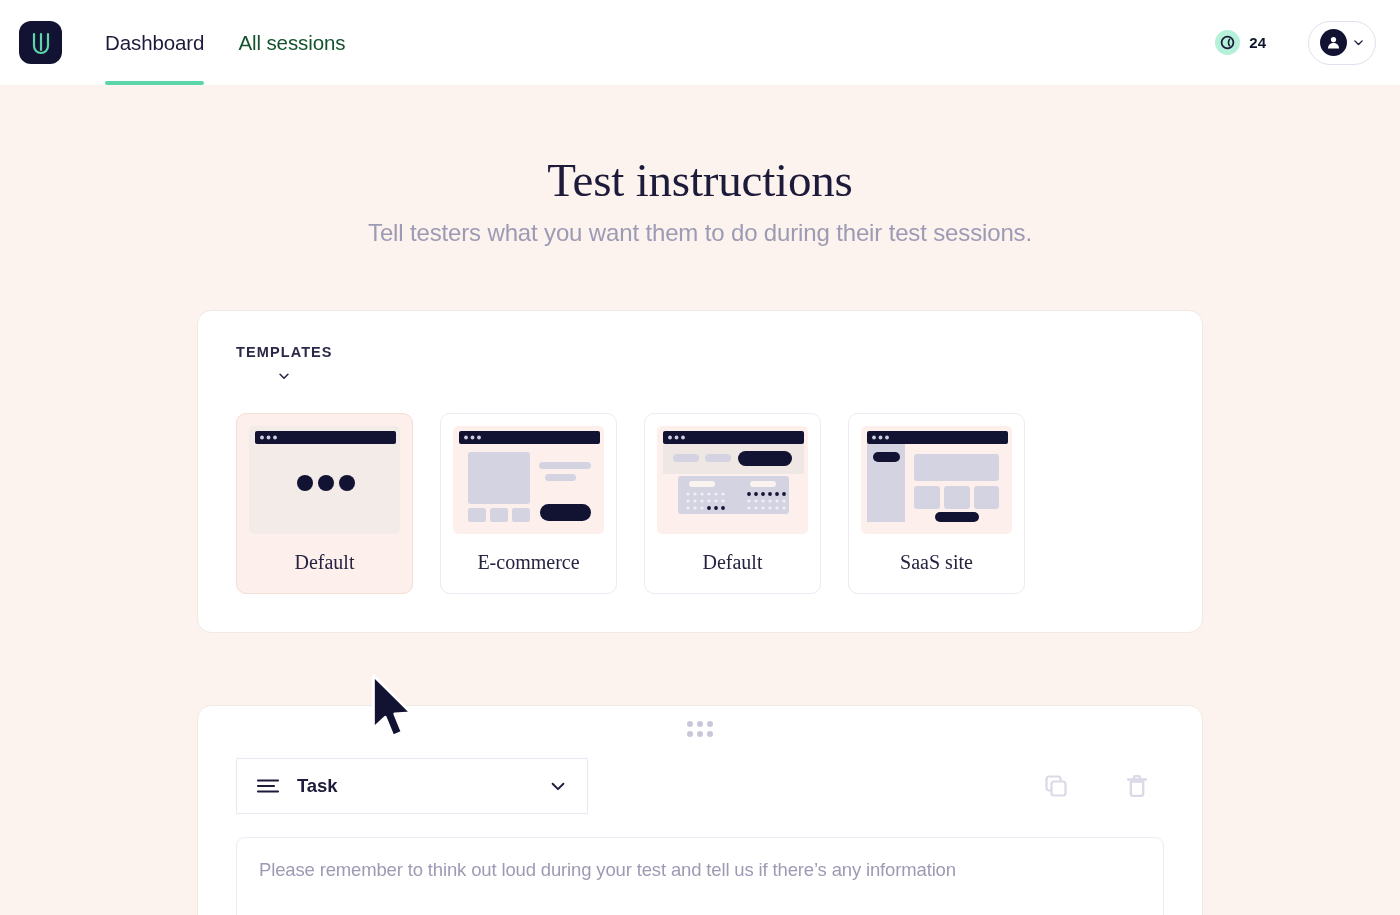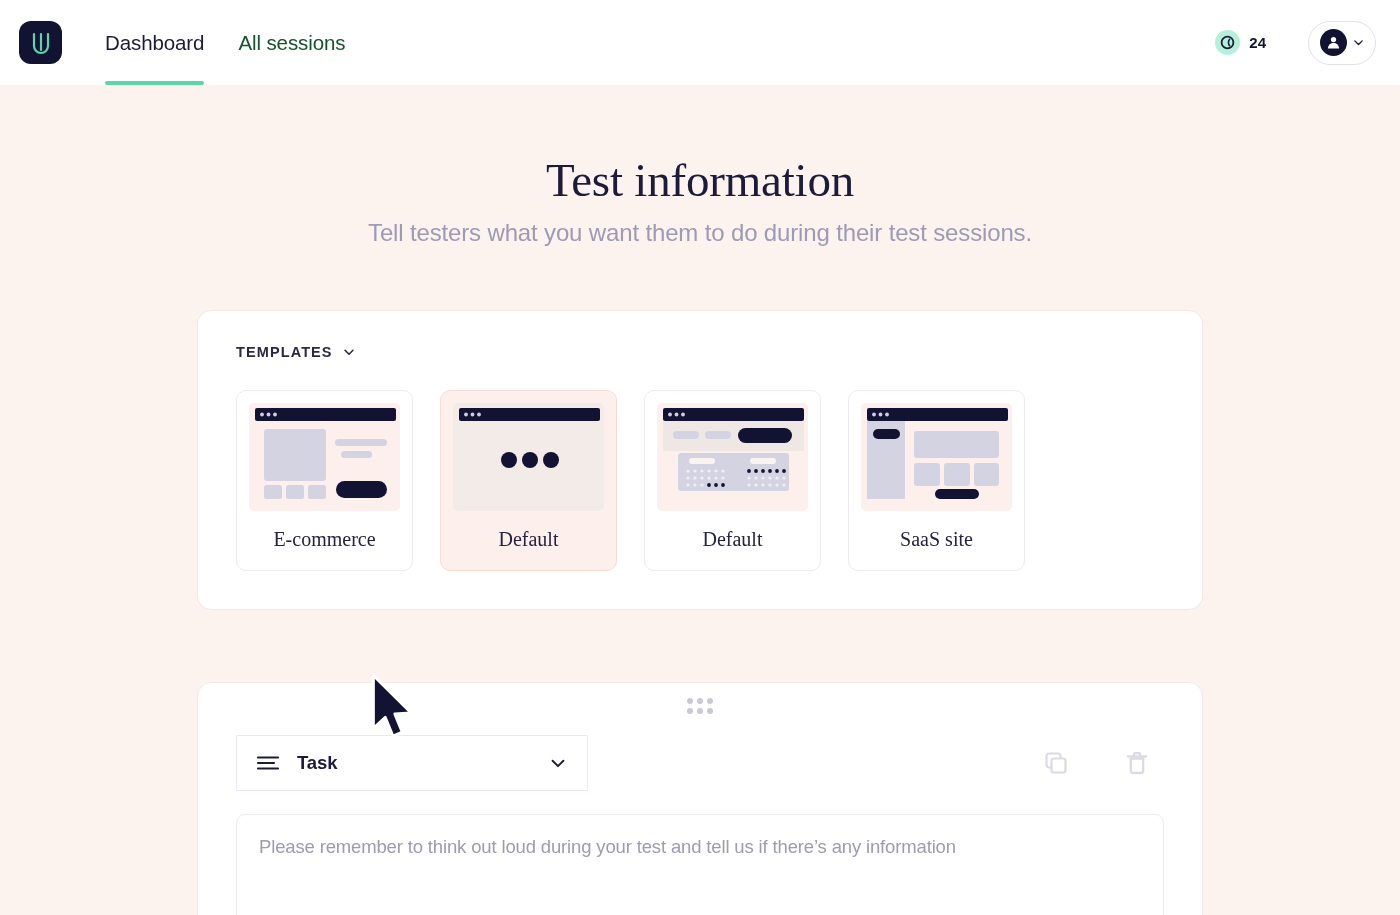--- a/index.html
+++ b/index.html
@@ -160,20 +160,21 @@
     margin-top: 63px;
     padding: 33px 38px 38px 38px;
   }
 
   .templates-header {
     display: flex;
     align-items: center;
     gap: 9px;
     cursor: pointer;
     width: max-content;
+    flex-direction: column;
   }
   .templates-label {
     font-size: 14.5px;
     font-weight: 700;
     letter-spacing: 1.1px;
     color: #2a2847;
   }
 
   .templates-row {
     display: flex;
@@ -349,68 +350,68 @@
       <svg class="chev" width="13" height="13" viewBox="0 0 16 16">
         <path d="M3.5 6 L8 10.5 L12.5 6" fill="none" stroke="#1d1b3a" stroke-width="1.7" stroke-linecap="round" stroke-linejoin="round"></path>
       </svg>
     </div>
 
   </div>
 </div>
 
 <div class="page">
 
-  <h1 class="page-title">Test information</h1>
+  <h1 class="page-title">Test instructions</h1>
   <p class="page-subtitle">Tell testers what you want them to do during their test sessions.</p>
 
   <div class="card templates-card">
 
     <div class="templates-header">
       <span class="templates-label">TEMPLATES</span>
       <svg width="14" height="14" viewBox="0 0 16 16">
         <path d="M3.5 6 L8 10.5 L12.5 6" fill="none" stroke="#2a2847" stroke-width="1.8" stroke-linecap="round" stroke-linejoin="round"></path>
       </svg>
     </div>
 
     <div class="templates-row">
+
+      <div class="tmpl selected">
+        <div class="thumb">
+          <svg width="153" height="108" viewBox="0 0 153 108">
+            <rect x="6" y="5" width="141" height="13" rx="2" fill="#121232"></rect>
+            <circle cx="13" cy="11.5" r="1.9" fill="#cfcde0"></circle>
+            <circle cx="19.5" cy="11.5" r="1.9" fill="#cfcde0"></circle>
+            <circle cx="26" cy="11.5" r="1.9" fill="#cfcde0"></circle>
+            <rect x="6" y="18" width="141" height="78" fill="#f2ebe7"></rect>
+            <circle cx="56" cy="57" r="8" fill="#121232"></circle>
+            <circle cx="77" cy="57" r="8" fill="#121232"></circle>
+            <circle cx="98" cy="57" r="8" fill="#121232"></circle>
+          </svg>
+        </div>
+        <div class="tmpl-label">Default</div>
+      </div>
 
       <div class="tmpl">
         <div class="thumb">
           <svg width="153" height="108" viewBox="0 0 153 108">
             <rect x="6" y="5" width="141" height="13" rx="2" fill="#121232"></rect>
             <circle cx="13" cy="11.5" r="1.9" fill="#cfcde0"></circle>
             <circle cx="19.5" cy="11.5" r="1.9" fill="#cfcde0"></circle>
             <circle cx="26" cy="11.5" r="1.9" fill="#cfcde0"></circle>
             <rect x="6" y="18" width="141" height="78" fill="#fdf0ec"></rect>
             <rect x="15" y="26" width="62" height="52" rx="3" fill="#d4d3e2"></rect>
             <rect x="15" y="82" width="18" height="14" rx="2.5" fill="#d4d3e2"></rect>
             <rect x="37" y="82" width="18" height="14" rx="2.5" fill="#d4d3e2"></rect>
             <rect x="59" y="82" width="18" height="14" rx="2.5" fill="#d4d3e2"></rect>
             <rect x="86" y="36" width="52" height="7" rx="3.5" fill="#d4d3e2"></rect>
             <rect x="92" y="48" width="31" height="7" rx="3.5" fill="#d4d3e2"></rect>
             <rect x="87" y="78" width="51" height="17" rx="8.5" fill="#121232"></rect>
           </svg>
         </div>
         <div class="tmpl-label">E-commerce</div>
-      </div>
-
-      <div class="tmpl selected">
-        <div class="thumb">
-          <svg width="153" height="108" viewBox="0 0 153 108">
-            <rect x="6" y="5" width="141" height="13" rx="2" fill="#121232"></rect>
-            <circle cx="13" cy="11.5" r="1.9" fill="#cfcde0"></circle>
-            <circle cx="19.5" cy="11.5" r="1.9" fill="#cfcde0"></circle>
-            <circle cx="26" cy="11.5" r="1.9" fill="#cfcde0"></circle>
-            <rect x="6" y="18" width="141" height="78" fill="#f2ebe7"></rect>
-            <circle cx="56" cy="57" r="8" fill="#121232"></circle>
-            <circle cx="77" cy="57" r="8" fill="#121232"></circle>
-            <circle cx="98" cy="57" r="8" fill="#121232"></circle>
-          </svg>
-        </div>
-        <div class="tmpl-label">Default</div>
       </div>
 
       <div class="tmpl">
         <div class="thumb">
           <svg width="153" height="108" viewBox="0 0 153 108">
             <rect x="6" y="5" width="141" height="13" rx="2" fill="#121232"></rect>
             <circle cx="13" cy="11.5" r="1.9" fill="#cfcde0"></circle>
             <circle cx="19.5" cy="11.5" r="1.9" fill="#cfcde0"></circle>
             <circle cx="26" cy="11.5" r="1.9" fill="#cfcde0"></circle>
             <rect x="6" y="18" width="141" height="78" fill="#fdf0ec"></rect>

